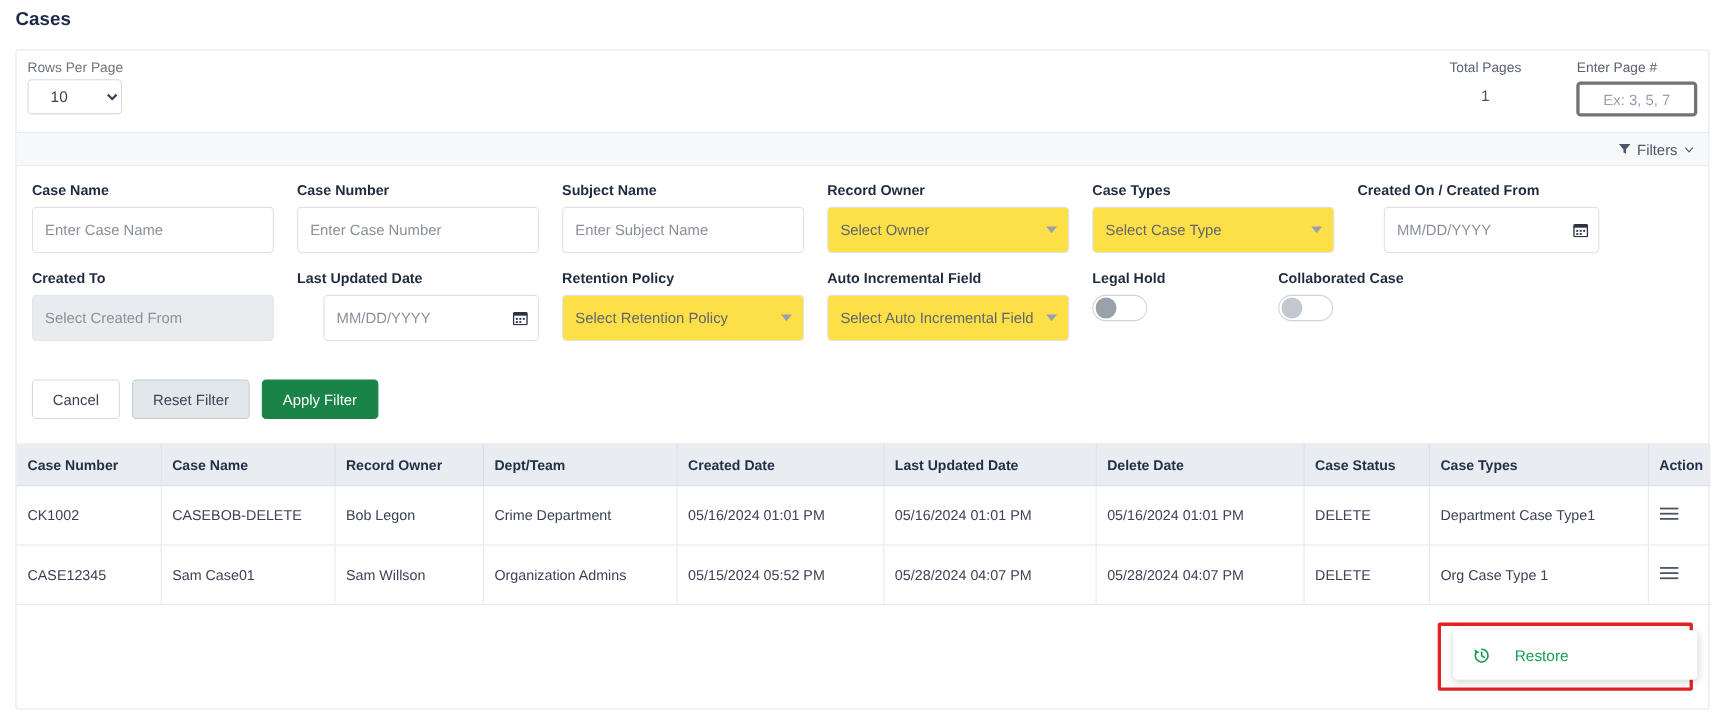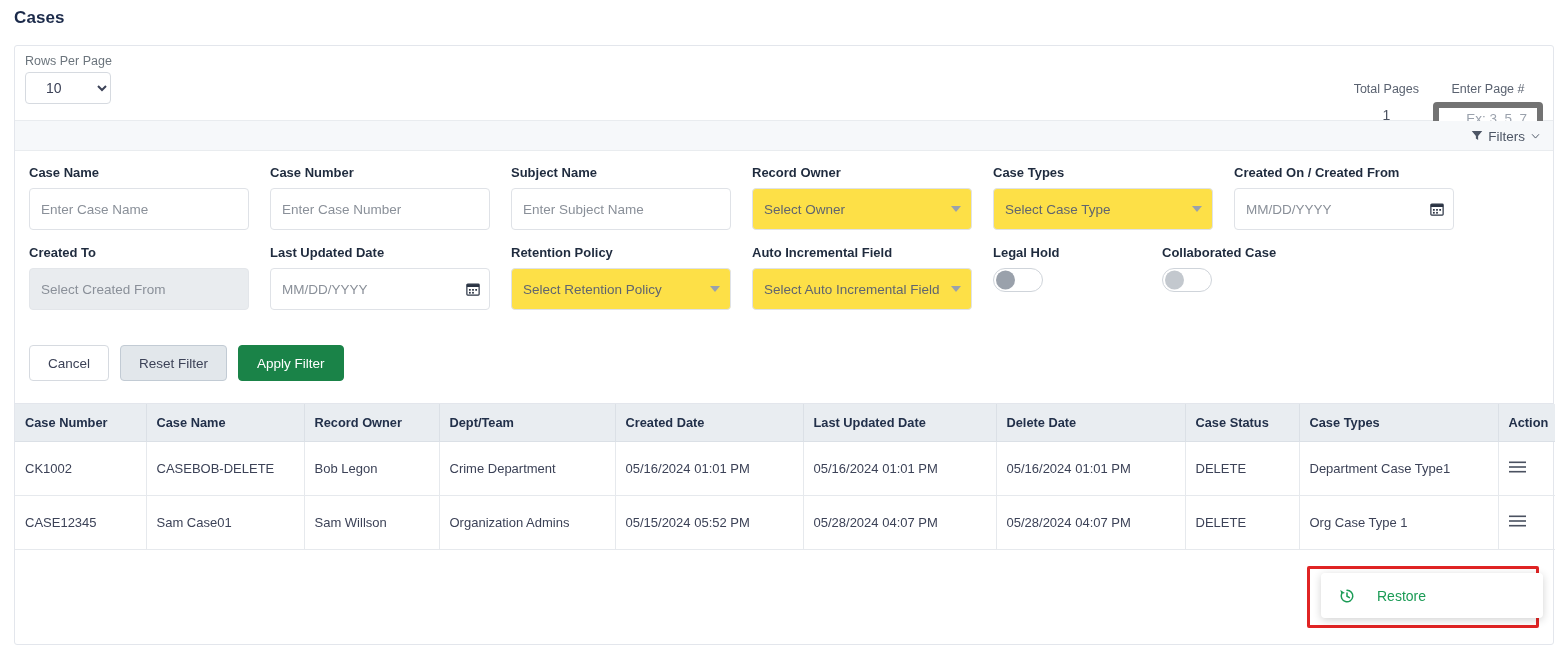--- a/index.html
+++ b/index.html
@@ -40,29 +40,30 @@
     border: 1px solid #d6dae0; border-radius: 4px;
     background: #fff; color: #3c4257;
     font-size: 14px; font-family: "Liberation Sans", sans-serif;
     padding: 2px 16px;
   }
   .pager-right {
     position: absolute; right: 10px; top: 8px;
     display: flex; align-items: flex-start; gap: 14px;
   }
   .pg-col { text-align: center; }
-  .pg-label { font-size: 12.5px; color: #5a6270; display: block; margin-bottom: 6px; white-space: nowrap; margin-top: 28px; }
+  .pg-label { font-size: 12.5px; color: #5a6270; display: block; margin-bottom: 6px; white-space: nowrap; }
   .pg-total-value { font-size: 14px; color: #4a5160; display: block; text-align: center; padding-top: 5px; }
   .pg-input {
     width: 110px; height: 32px;
-    border: 6px solid #737373; border-radius: 4px;
+    border: 3px solid #737373; border-radius: 4px;
     font-size: 13.5px; color: #3c4257;
-    padding: 0 10px; text-align: right;
+    padding: 0 10px; text-align: center;
     font-family: "Liberation Sans", sans-serif;
     background: #fff;
+    margin-left: 36px;
   }
   .pg-input::placeholder { color: #9aa1ac; }
 
   
   .filters-strip {
     position: relative; height: 30px;
     background: #f6f8fa;
     border-bottom: 1px solid #e9ecef;
   }
   .filters-toggle {
@@ -96,21 +97,21 @@
     border: 1px solid #dfe2e7; border-radius: 4px; background: #fde047;
     display: flex; align-items: center; padding: 0 30px 0 11px;
     font-size: 13.5px; color: #60656f; cursor: pointer;
   }
   .fselect .caret {
     position: absolute; right: 10px; top: 50%; transform: translateY(-50%);
     width: 0; height: 0;
     border-left: 5px solid transparent; border-right: 5px solid transparent;
     border-top: 6px solid #9aa1ac;
   }
-  .fdate { position: relative; }
+  .fdate { position: relative; margin-left: 24px; }
   .fdate .cal-icon {
     position: absolute; right: 10px; top: 50%; transform: translateY(-50%);
     width: 14px; height: 14px; pointer-events: none;
   }
   .toggle {
     width: 50px; height: 24px; border-radius: 12px;
     border: 1px solid #cfd4da; background: #fff;
     position: relative; cursor: pointer; margin-top: 2px;
   }
   .toggle .knob {

